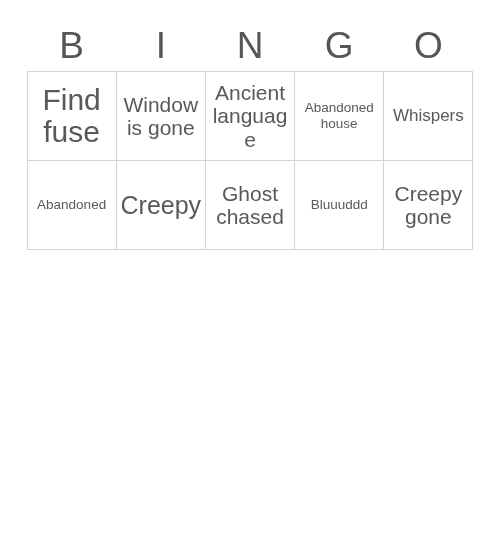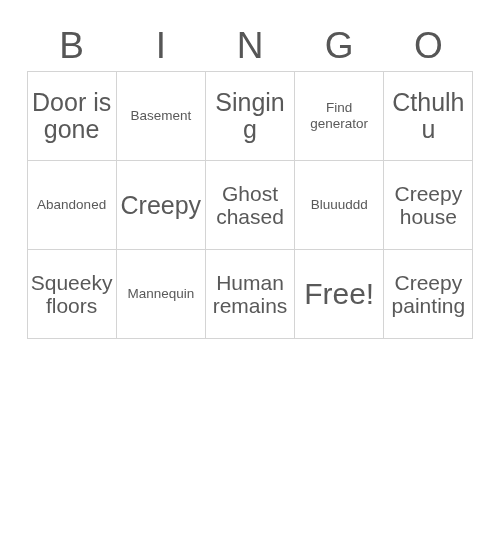--- a/index.html
+++ b/index.html
@@ -73,36 +73,29 @@
     <div class="header-letter">B</div>
     <div class="header-letter">I</div>
     <div class="header-letter">N</div>
     <div class="header-letter">G</div>
     <div class="header-letter">O</div>
   </div>
 
   <table id="grid">
     <tbody>
       <tr>
-        <td class="sz-lg">Door is gone</td>
-        <td class="sz-xs">Basement</td>
-        <td class="sz-lg">Singing</td>
-        <td class="sz-xs">Find generator</td>
-        <td class="sz-lg">Cthulhu</td>
+        <td class="sz-xl">Find fuse</td>
+        <td class="sz-md">Window is gone</td>
+        <td class="sz-md">Ancient language</td>
+        <td class="sz-xs">Abandoned house</td>
+        <td class="sz-sm">Whispers</td>
       </tr>
       <tr>
         <td class="sz-xs">Abandoned</td>
         <td class="sz-lg">Creepy</td>
         <td class="sz-md">Ghost chased</td>
         <td class="sz-xs">Bluuuddd</td>
-        <td class="sz-md">Creepy house</td>
-      </tr>
-      <tr>
-        <td class="sz-md">Squeeky floors</td>
-        <td class="sz-xs">Mannequin</td>
-        <td class="sz-md">Human remains</td>
-        <td class="sz-xl">Free!</td>
-        <td class="sz-md">Creepy painting</td>
+        <td class="sz-md">Creepy gone</td>
       </tr>
     </tbody>
   </table>
 
 </div>
 
 </body></html>

